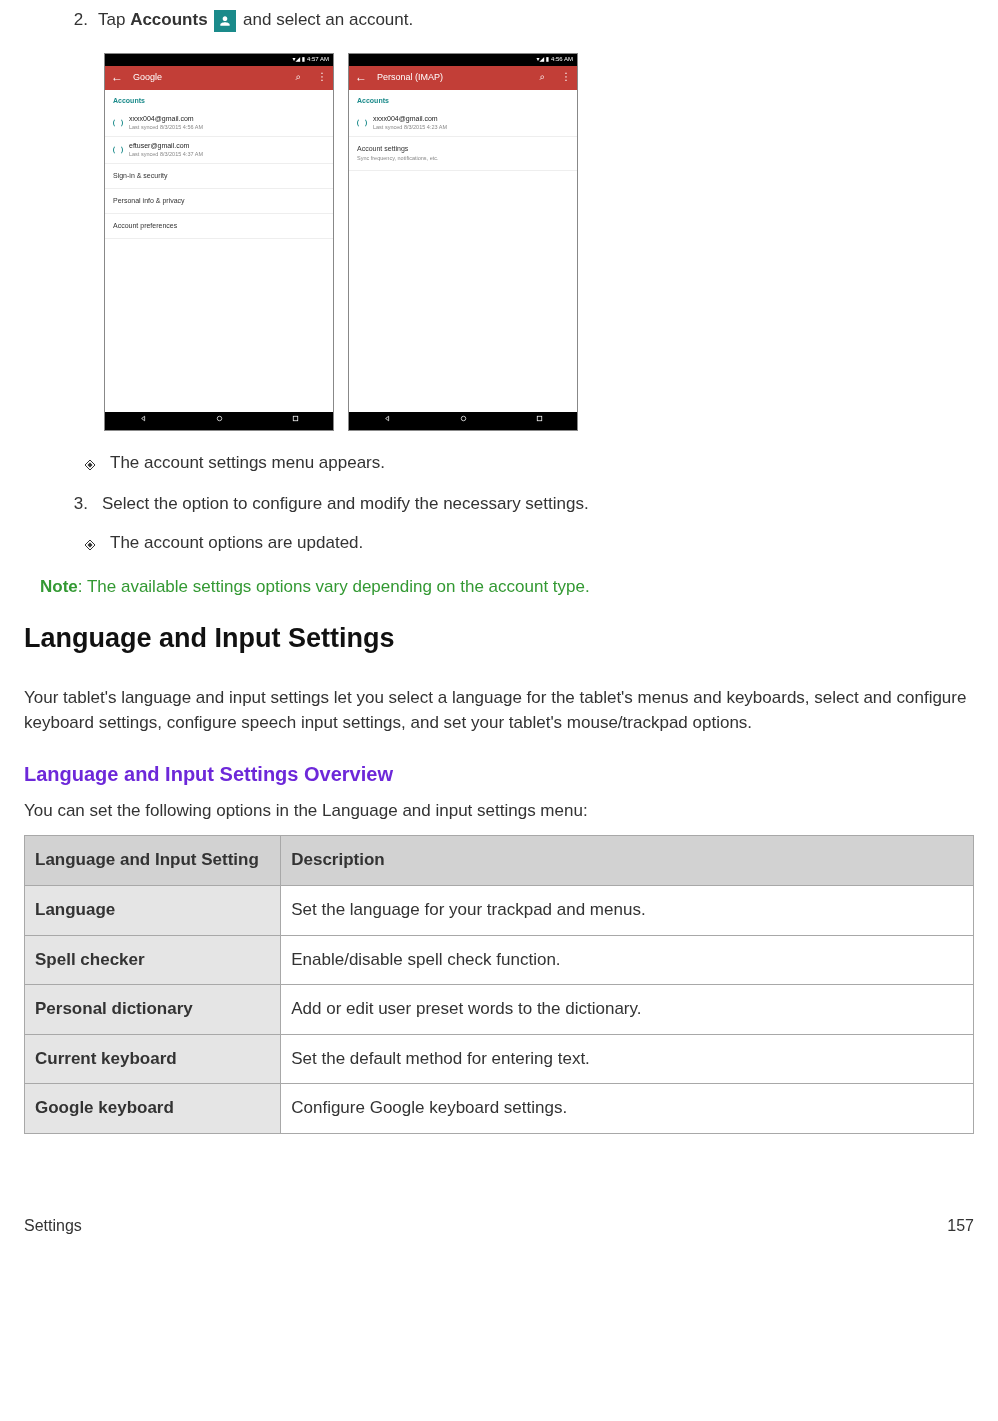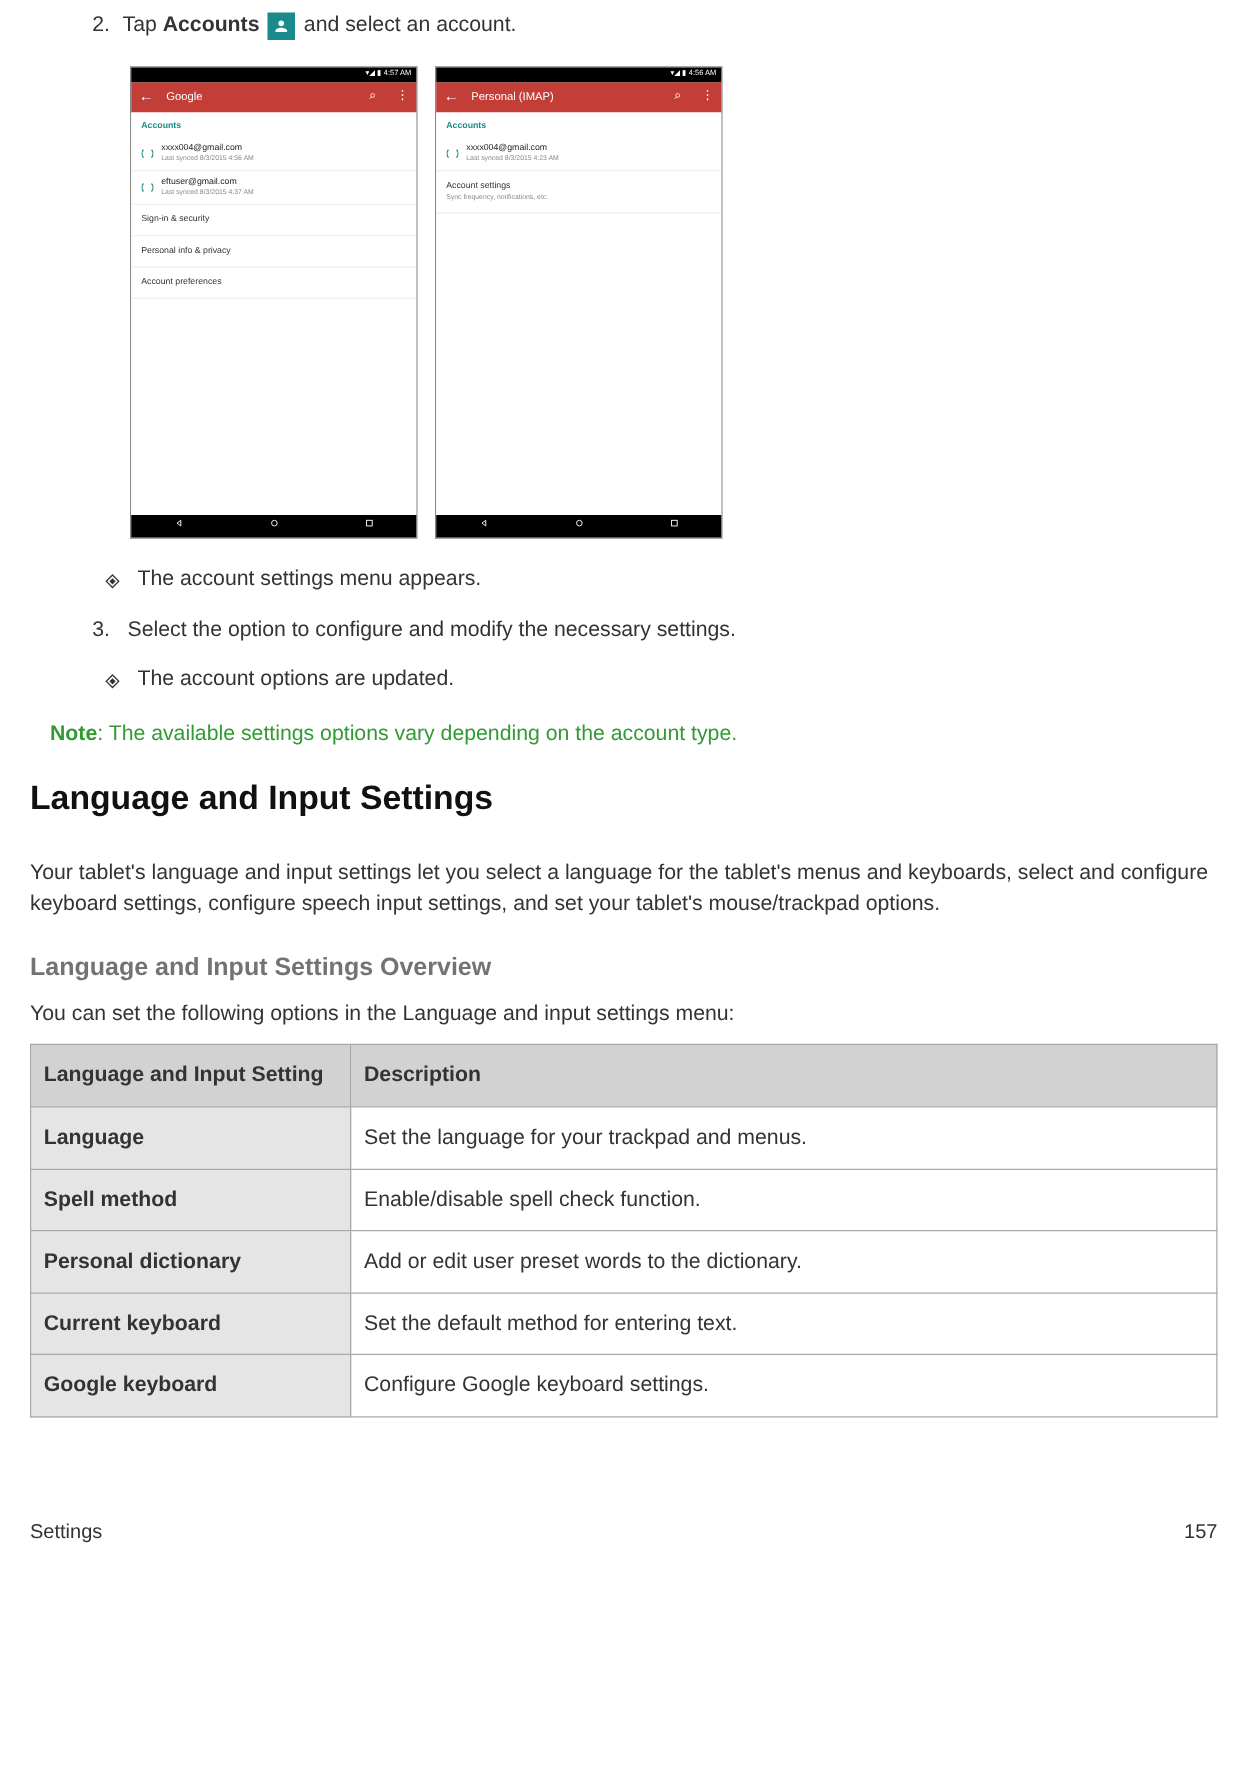--- a/index.html
+++ b/index.html
@@ -132,21 +132,21 @@
       font-family: Arial Black, Arial, sans-serif;
       font-weight: 900;
       font-size: 27px;
       color: #111;
       margin: 20px 0 28px;
     }
     .body-p { margin: 10px 0; }
     h2 {
       font-size: 20px;
       font-weight: bold;
-      color: #737373;
+      color: #6d28d9;
       margin: 24px 0 8px;
     }
     table {
       width: 100%;
       border-collapse: collapse;
       margin: 12px 0;
       font-size: 17px;
     }
     th, td {
       border: 1px solid #a8a8a8;
@@ -311,21 +311,21 @@
   <tbody>
       <tr>
     <th>Language and Input Setting</th>
     <th>Description</th>
   </tr>
   <tr>
     <td class="setting-col">Language</td>
     <td>Set the language for your trackpad and menus.</td>
   </tr>
   <tr>
-    <td class="setting-col">Spell method</td>
+    <td class="setting-col">Spell checker</td>
     <td>Enable/disable spell check function.</td>
   </tr>
   <tr>
     <td class="setting-col">Personal dictionary</td>
     <td>Add or edit user preset words to the dictionary.</td>
   </tr>
   <tr>
     <td class="setting-col">Current keyboard</td>
     <td>Set the default method for entering text.</td>
   </tr>

